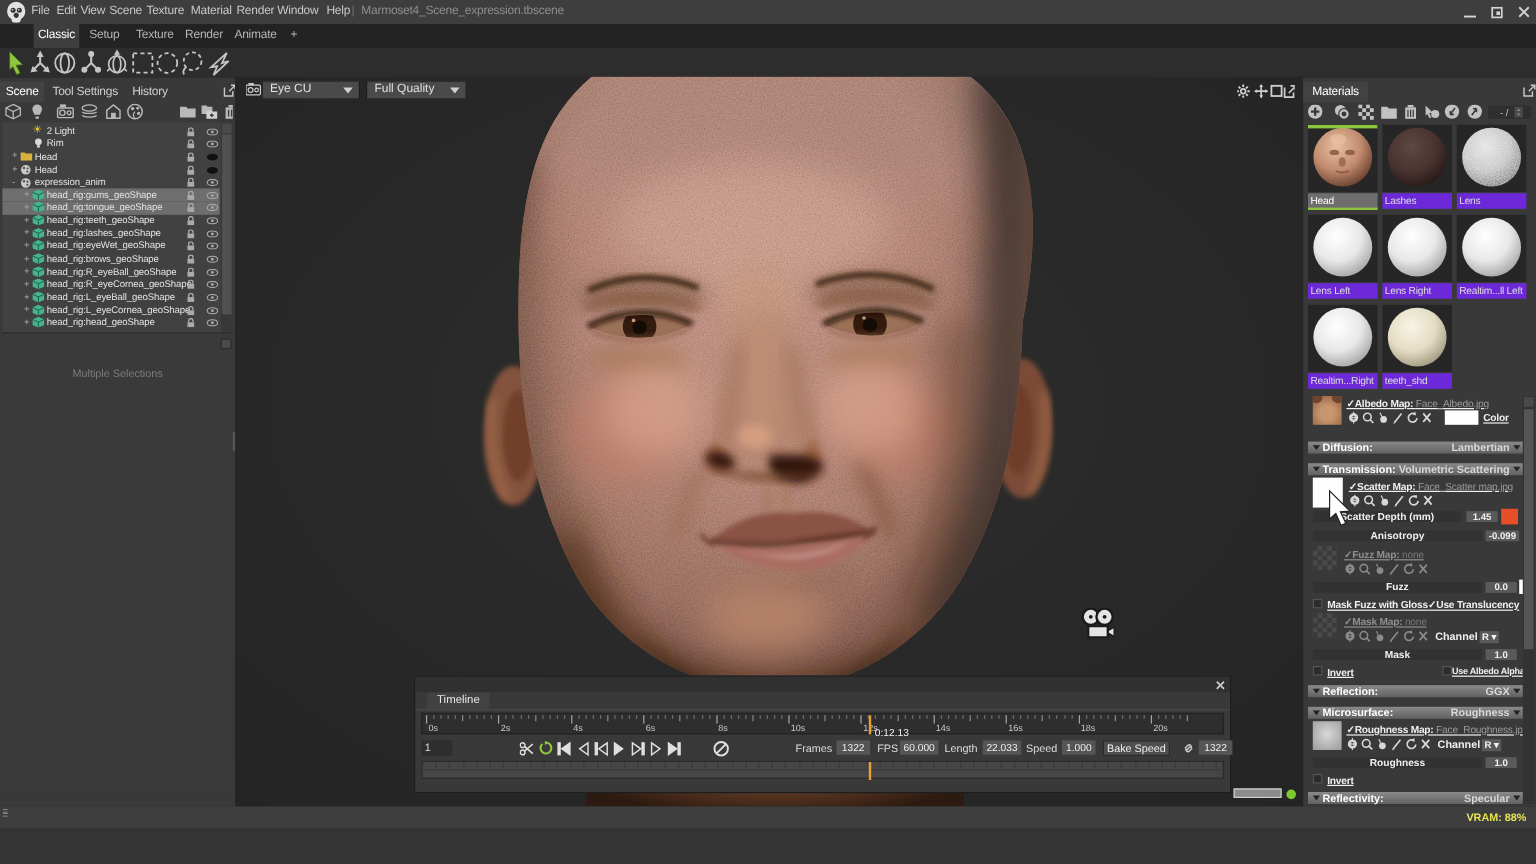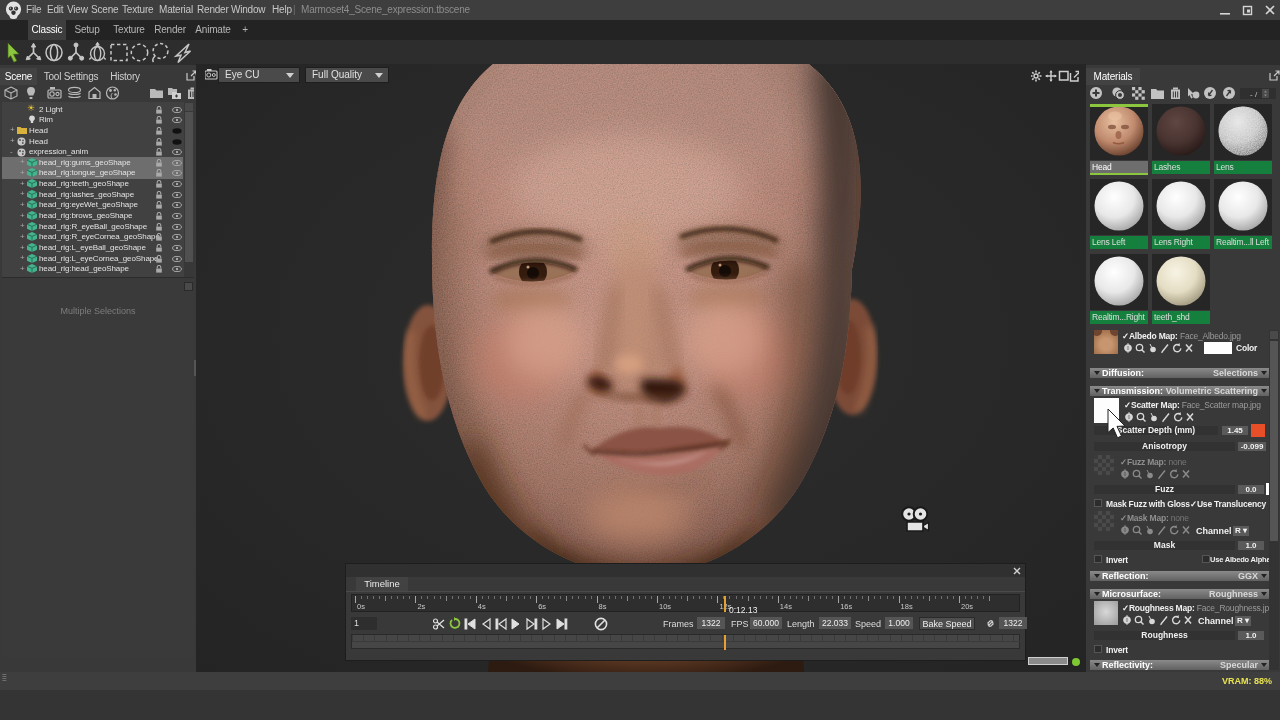--- a/index.html
+++ b/index.html
@@ -33,28 +33,28 @@
 
 #viewport { left:196px; top:64px; width:890px; height:608px; background:#262626; }
 #vptop { position:absolute; left:0; top:0; width:890px; height:22px; }
 .vdrop { position:absolute; top:3px; height:16px; background:#4a4a4a; border:1px solid #1e1e1e; color:#e0e0e0; font-size:10px; line-height:14px; padding-left:6px; }
 .vdrop .arr { position:absolute; right:5px; top:5px; width:0; height:0; border-left:4px solid transparent; border-right:4px solid transparent; border-top:5px solid #d0d0d0; }
 
 
 #rightpanel { left:1086px; top:65px; width:194px; height:607px; background:#393939; }
 .thumbcell { position:absolute; width:58px; }
 .thumbimg { width:58px; height:56px; background:#262626; position:relative; overflow:hidden; }
-.thumblabel { width:58px; height:13px; background:#15803d; color:#dedede; font-size:8.5px; letter-spacing:-0.2px; line-height:13px; padding-left:2px; margin-top:1px; white-space:nowrap; overflow:hidden; }
+.thumblabel { width:58px; height:13px; background:#6d28d9; color:#dedede; font-size:8.5px; letter-spacing:-0.2px; line-height:13px; padding-left:2px; margin-top:1px; white-space:nowrap; overflow:hidden; }
 .sechead { position:absolute; left:4px; width:180px; height:10px; background:linear-gradient(#8a8a8a,#616161); color:#ffffff; font-size:9px; font-weight:bold; line-height:10px; }
 .sechead .rt { position:absolute; right:12px; color:#d8d8d8; font-weight:bold; }
 .sechead .tri { position:absolute; left:4px; top:3px; width:0; height:0; border-left:3.5px solid transparent; border-right:3.5px solid transparent; border-top:4px solid #222; }
 .sechead .tri2 { position:absolute; right:3px; top:3px; width:0; height:0; border-left:3px solid transparent; border-right:3px solid transparent; border-top:4px solid #222; }
 .slider { position:absolute; height:9px; background:#323232; color:#f0f0f0; font-size:8.5px; font-weight:bold; text-align:center; line-height:9px; }
 .valbox { position:absolute; height:9px; background:#5a5a5a; color:#f2f2f2; font-size:8px; font-weight:bold; text-align:center; line-height:9px; }
-.maprow { position:absolute; font-size:8.5px; letter-spacing:-0.2px; font-weight:bold; color:#f0f0f0; white-space:nowrap; }
+.maprow { position:absolute; font-size:8.5px; letter-spacing:-0.2px; font-weight:bold; color:#f0f0f0; white-space:nowrap;text-decoration:underline; }
 .maprow .gray { color:#9a9a9a; font-weight:normal; }
 
 
 #statusbar { left:0; top:672px; width:1280px; height:18px; background:#3e3e3e; }
 #bottombar { left:0; top:690px; width:1280px; height:30px; background:#343434; }
 
 
 #timeline { left:345px; top:563px; width:681px; height:98px; background:#393939; border:1px solid #1d1d1d; }
 
 .icon { position:absolute; }
@@ -1092,21 +1092,21 @@
             <circle cx="30" cy="6.5" r="2.8" stroke="none"></circle>
             <path d="M39 9 L45 1.5" stroke-width="1.4"></path>
             <path d="M38 10.2 l2 -0.6 l-1.2 -1.2 Z" stroke="none"></path>
             <path d="M56 2 a3.6 3.6 0 1 0 1.8 3.4" fill="none" stroke-width="1.4"></path>
             <path d="M56.5 0 l0.5 3.2 l-3 -1 Z" stroke="none"></path>
             <path d="M63 1.5 L69 8.5 M69 1.5 L63 8.5" stroke-width="1.5"></path>
           </g>
         </svg>
         <div style="position:absolute;left:118px;top:15px;width:28px;height:12px;background:#fff"></div>
         <div class="maprow" style="left:150px;top:16px">Color</div>
-        <div class="sechead" style="top:41px"><span class="tri"></span><span style="margin-left:12px">Diffusion:</span><span class="rt">Selections</span><span class="tri2"></span></div>
+        <div class="sechead" style="top:41px"><span class="tri"></span><span style="margin-left:12px">Diffusion:</span><span class="rt">Lambertian</span><span class="tri2"></span></div>
         <div class="sechead" style="top:59px"><span class="tri"></span><span style="margin-left:12px">Transmission:</span><span class="rt">Volumetric Scattering</span><span class="tri2"></span></div>
         <div style="position:absolute;left:8px;top:71px;width:25px;height:25px;background:#fdfdfd"></div>
         <div class="maprow" style="left:38px;top:73px">✓Scatter Map: <span class="gray">Face_Scatter map.jpg</span></div>
         <svg class="icon" style="left:38px;top:85px" width="70" height="11" viewBox="0 0 70 11">
           <g stroke="#d8d8d8" fill="#d8d8d8">
             <path d="M5 1.2 a3.8 3.8 0 1 0 0.01 0 Z M5 3.4 a1.6 1.6 0 1 1 -0.01 0 Z" stroke="none" fill-rule="evenodd"></path>
             <path d="M2.2 4 l5.6 2 M2.2 6 l5.6 -2 M5 0 l0 2 M5 8 l0 2" stroke-width="1" opacity="0.9"></path>
             <circle cx="16.5" cy="4.5" r="3.2" fill="none" stroke-width="1.3"></circle>
             <path d="M19 7 L21.5 9.5" stroke-width="1.4"></path>
             <path d="M27 1 l1.5 3" stroke-width="1"></path>

